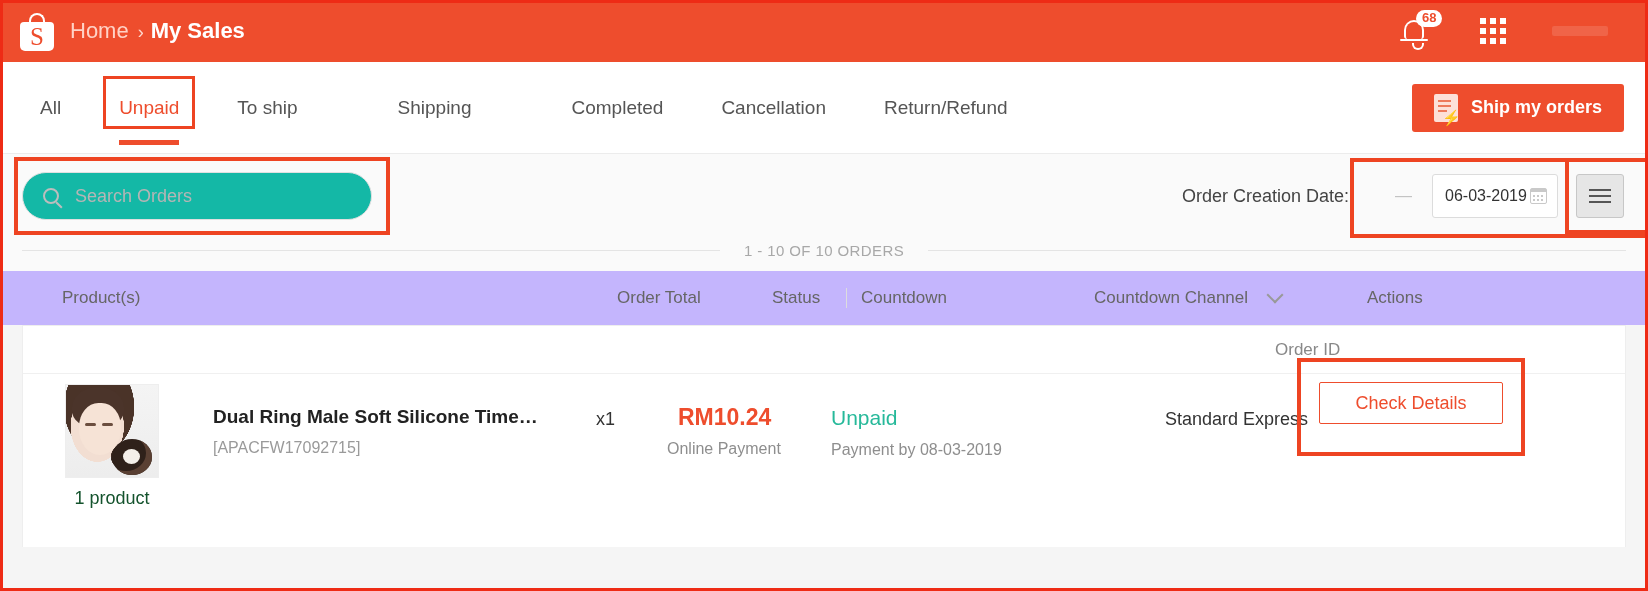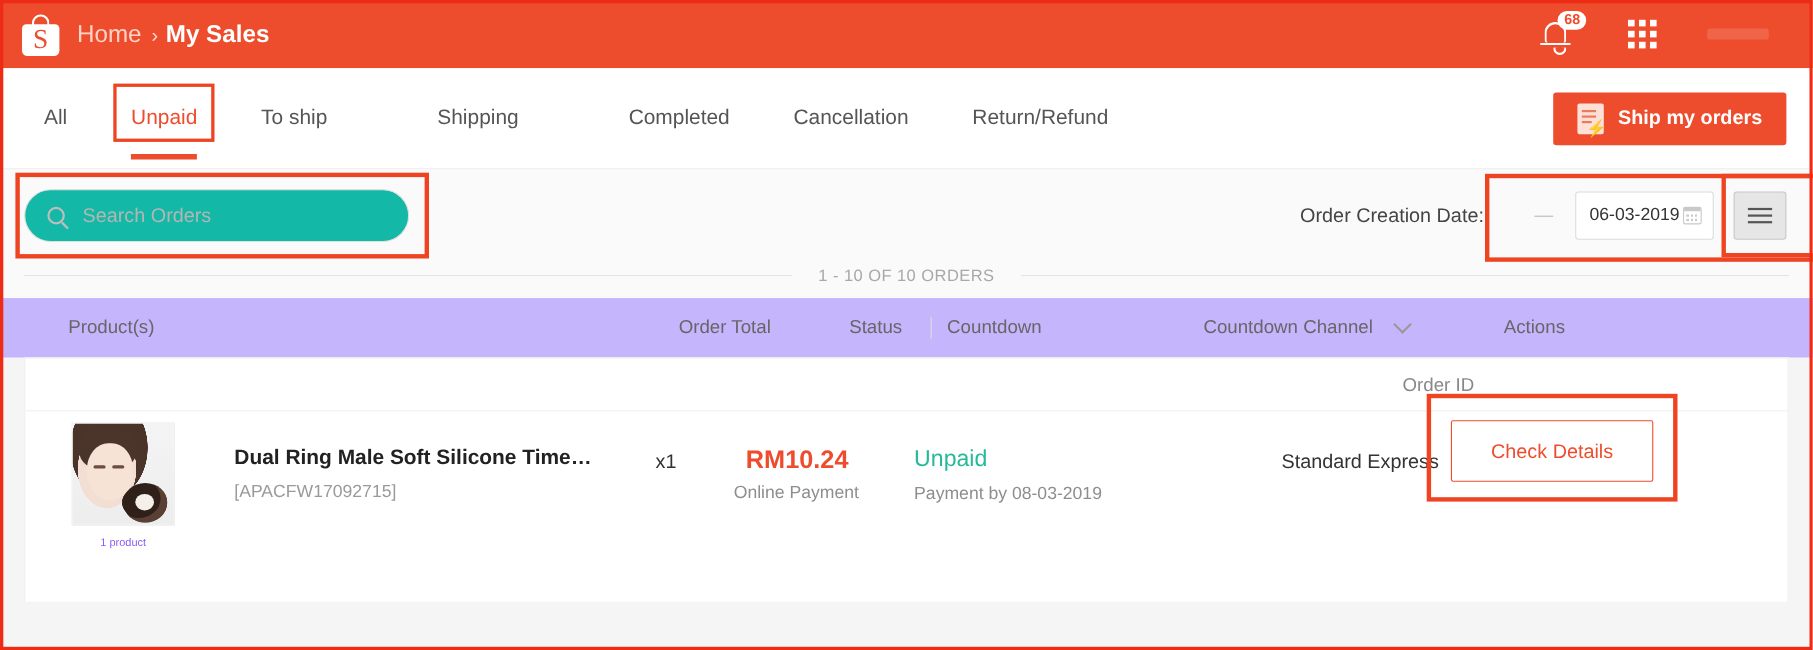--- a/index.html
+++ b/index.html
@@ -327,21 +327,21 @@
     position: absolute; left: 46px; top: 54px;
     width: 40px; height: 36px;
     background: #2f211a;
     border-radius: 50%;
     box-shadow: inset -6px -4px 0 #5a4033;
   }
   #thumb .prod::after {
     content: ""; position: absolute; left: 11px; top: 10px;
     width: 17px; height: 15px; background: #f4efe9; border-radius: 50%;
   }
-  #thumb-label { margin-top: 10px; font-size: 10px; color: #8b5cf6; }
+  #thumb-label { margin-top: 10px; font-size: 18px; color: #14532d; }
 
   #prod-title {
     position: absolute; left: 190px; top: 32px;
     font-size: 19px; color: #222; font-weight: bold;
   }
   #prod-sku {
     position: absolute; left: 190px; top: 65px;
     font-size: 16px; color: #9a9a9a;
   }
   #qty { position: absolute; left: 573px; top: 35px; font-size: 18px; color: #333; }
@@ -349,21 +349,21 @@
   #price { position: absolute; left: 655px; top: 30px; font-size: 23px; color: #ee4d2d; font-weight: bold; }
   #pay-method { position: absolute; left: 644px; top: 66px; font-size: 16px; color: #8e8e8e; }
 
   #status { position: absolute; left: 808px; top: 32px; font-size: 21px; color: #26b99a; }
   #pay-due { position: absolute; left: 808px; top: 67px; font-size: 16px; color: #8e8e8e; }
 
   #channel { position: absolute; left: 1142px; top: 35px; font-size: 18px; color: #333; }
 
   #check-wrap { position: absolute; left: 1296px; top: 8px; }
   #check-btn {
-    width: 184px; height: 56px;
+    width: 184px; height: 42px;
     border: 1px solid #ee4d2d; background: #fff;
     color: #ee4d2d; font-size: 18px;
     font-family: "Liberation Sans", sans-serif;
     border-radius: 2px; cursor: pointer;
   }
   #ann-check {
     position: absolute; left: -22px; top: -24px;
     width: 228px; height: 98px;
     border: 4px solid #ee4422;
     pointer-events: none;

